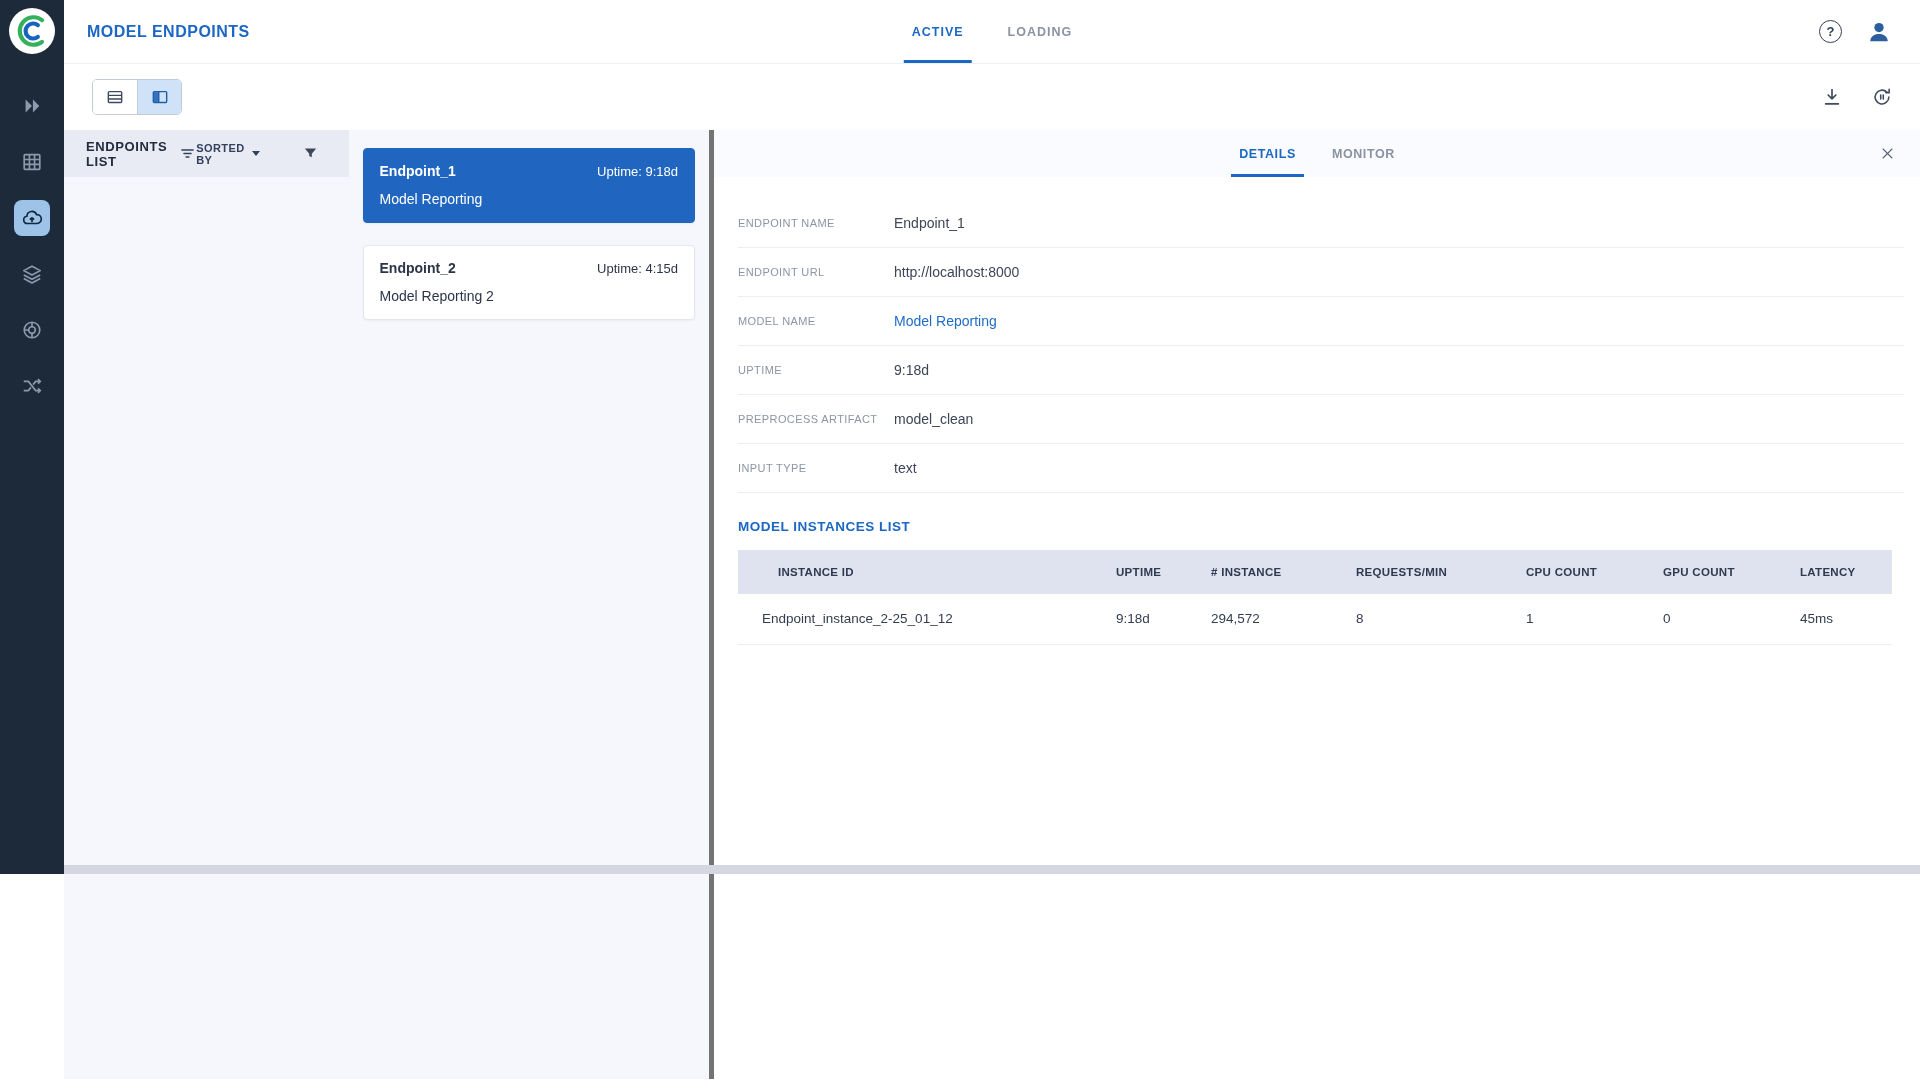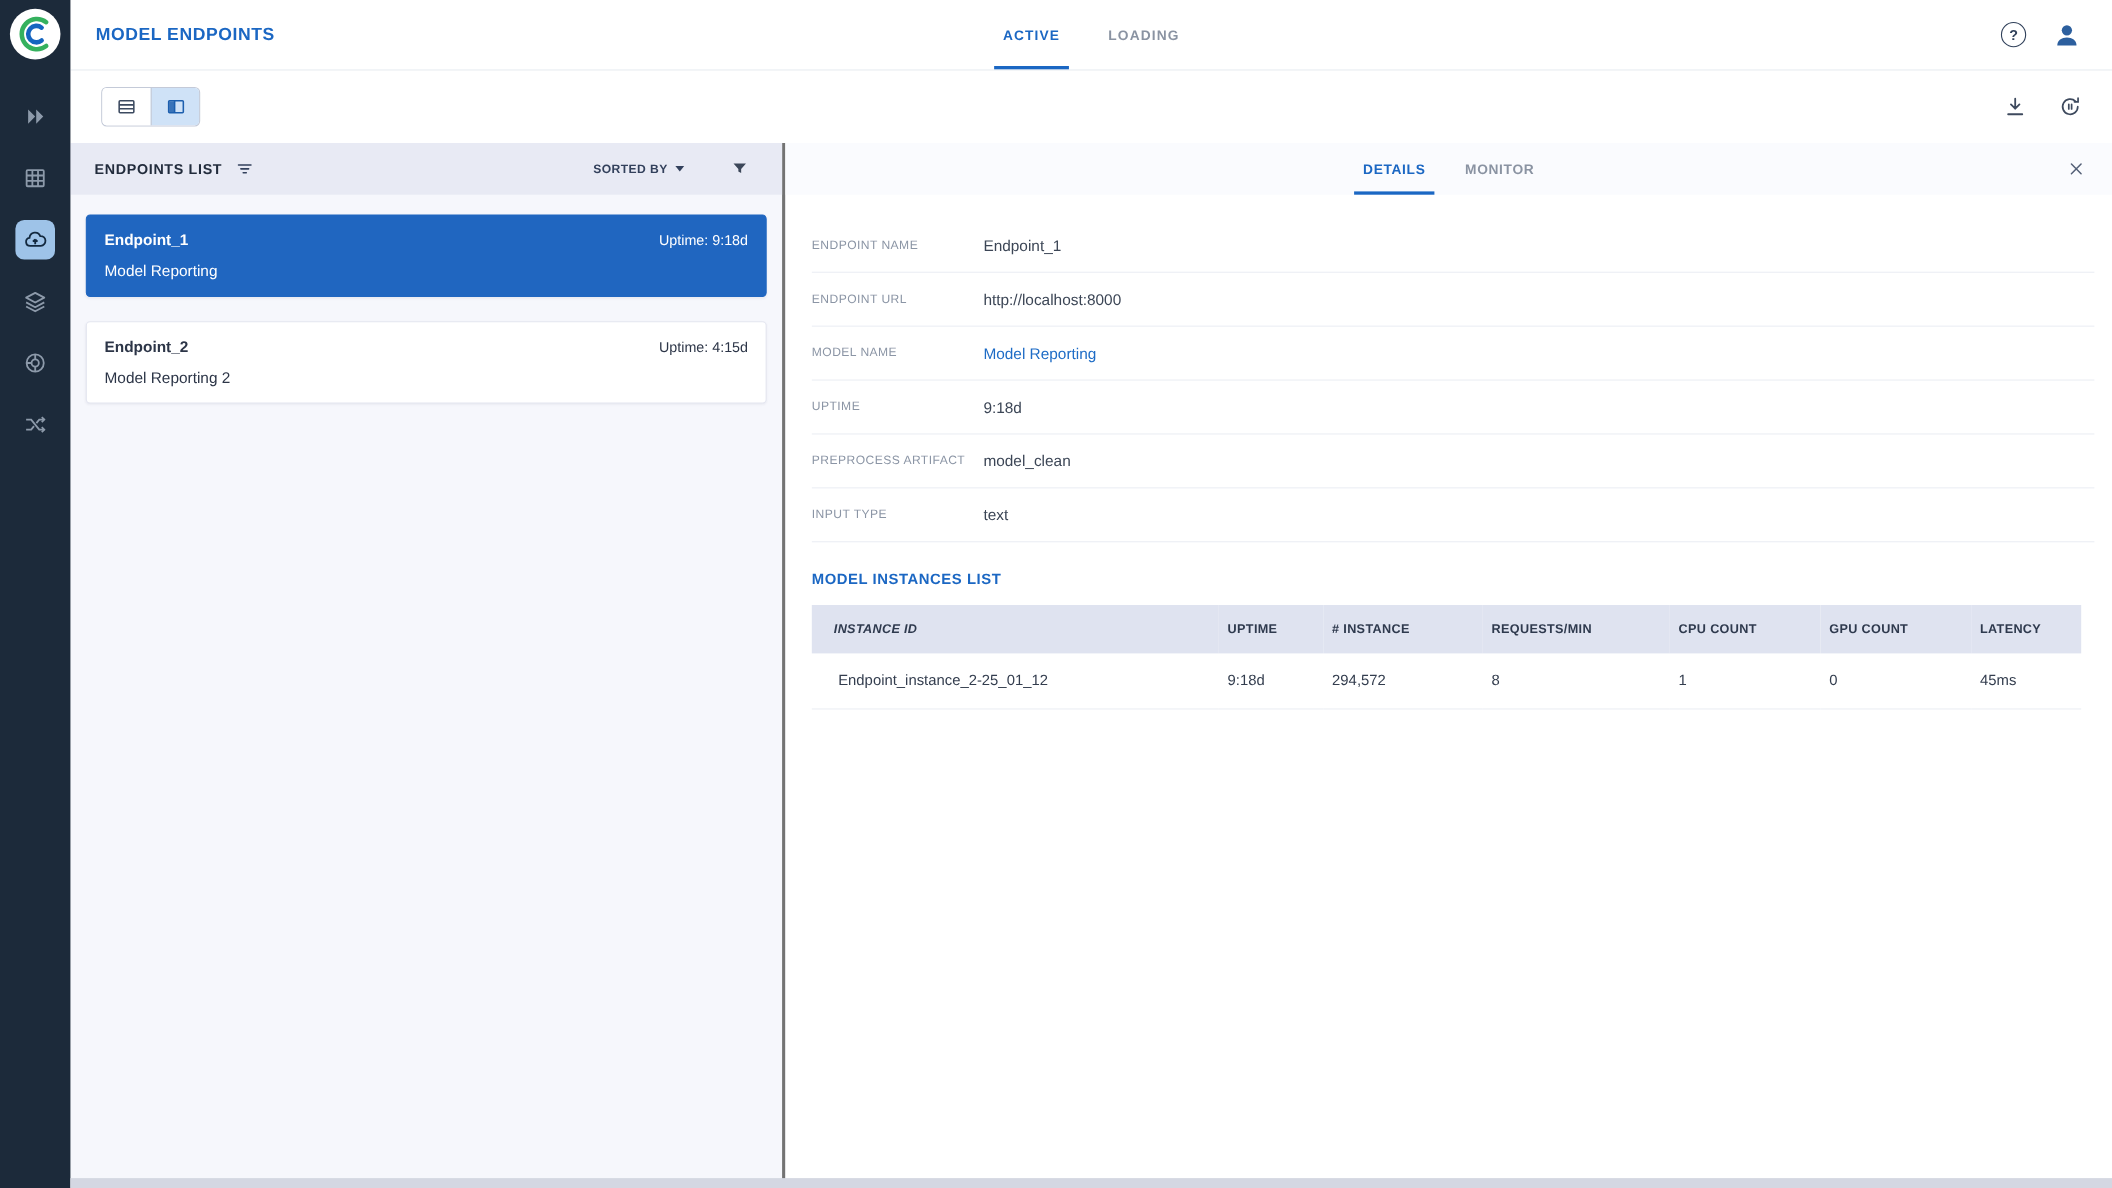--- a/index.html
+++ b/index.html
@@ -1,17 +1,17 @@
 <!DOCTYPE html>
 <html><head>
 <meta charset="utf-8">
 <style>
   * { margin:0; padding:0; box-sizing:border-box; }
   html,body { width:1920px; height:1080px; overflow:hidden; font-family:"Liberation Sans", sans-serif; background:#fff; }
-  #app { position:relative; width:1920px; height:1080px; background:#e5e5e5; }
+  #app { position:relative; width:1920px; height:874px; background:#737373; }
 
   
   .sidebar { position:absolute; left:0; top:0; bottom:0; width:64px; background:#1c2a3a; display:flex; flex-direction:column; align-items:center; padding-top:8px; z-index:5; }
   .logo { width:46px; height:46px; border-radius:50%; background:#fff; display:flex; align-items:center; justify-content:center; margin-bottom:34px; cursor:pointer; }
   .nav-icon { width:36px; height:36px; margin-bottom:20px; display:flex; align-items:center; justify-content:center; color:#8d9aaa; border-radius:8px; cursor:pointer; }
   .nav-icon svg { width:22px; height:22px; }
   .nav-icon.selected { background:#9ec3e8; color:#13293f; }
 
   
   .main { position:absolute; left:64px; top:0; right:0; bottom:0; }
@@ -33,21 +33,21 @@
   .vt-btn.selected { background:#cfe2f7; color:#1d5fae; }
   .vt-btn svg { width:20px; height:20px; }
   .toolbar-right { margin-left:auto; display:flex; align-items:center; gap:26px; color:#3e4a5e; }
   .tool-icon { width:24px; height:24px; cursor:pointer; display:flex; align-items:center; justify-content:center; }
   .tool-icon svg { width:22px; height:22px; }
 
   
   .content { display:flex; height:949px; }
 
   
-  .left-panel { width:650px; background:#f6f7fc; border-right:3px solid #737373; display:flex; flex-direction:column; }
+  .left-panel { width:650px; background:#f6f7fc; border-right:5px solid #737373; display:flex; }
   .panel-header { height:47px; flex:0 0 47px; background:#e8eaf4; display:flex; align-items:center; padding:0 30px 0 22px; }
   .panel-title { font-size:13px; font-weight:bold; color:#222c3c; letter-spacing:.6px; }
   .sort-lines-icon { margin-left:12px; color:#33415c; display:flex; cursor:pointer; }
   .sort-lines-icon svg { width:17px; height:17px; }
   .sorted-by { margin-left:auto; display:flex; align-items:center; gap:7px; font-size:11px; font-weight:bold; color:#33415c; letter-spacing:.4px; cursor:pointer; }
   .caret-down { width:0; height:0; border-left:4.5px solid transparent; border-right:4.5px solid transparent; border-top:5.5px solid #33415c; }
   .funnel-btn { margin-left:42px; color:#3c4759; display:flex; cursor:pointer; }
   .funnel-btn svg { width:17px; height:17px; }
   .ep-list { flex:1; padding:18px 14px; display:flex; flex-direction:column; gap:22px; overflow:auto; }
   .card { background:#fff; border:1px solid #e4e6f0; border-radius:4px; padding:14px 16px 15px; box-shadow:0 1px 2px rgba(30,40,70,.05); cursor:pointer; }
@@ -71,21 +71,21 @@
   .fields { margin:0 16px 0 24px; }
   .field { display:flex; align-items:center; height:49px; border-bottom:1px solid #eceef4; }
   .field-label { width:156px; flex:0 0 156px; font-size:11px; color:#8b95a5; letter-spacing:.4px; }
   .field-value { font-size:14px; color:#3c4656; }
   .field-value.link { color:#1e6cc6; cursor:pointer; }
 
   .instances { margin:26px 28px 0 24px; }
   .instances-title { font-size:13.5px; font-weight:bold; color:#1b67c3; letter-spacing:.5px; margin-bottom:16px; }
   table.instances-table { width:100%; border-collapse:collapse; table-layout:fixed; }
   .instances-table th { background:#dfe3f0; height:44px; text-align:left; font-size:11.5px; font-weight:bold; color:#2f3a4e; letter-spacing:.3px; padding-left:8px; }
-  .instances-table th:first-child { padding-left:20px;font-style:italic; }
+  .instances-table th:first-child { padding-left:40px; }
   .instances-table td { height:50px; border-bottom:1px solid #eceef4; font-size:13.5px; color:#333d4e; padding-left:8px; }
   .instances-table td:first-child { padding-left:24px; }
 
   
   .h-scrollbar { position:absolute; left:64px; right:0; bottom:0; height:9px; background:#d4d7e2; z-index:6; }
 </style>
 </head>
 <body>
 
 <div id="app">

